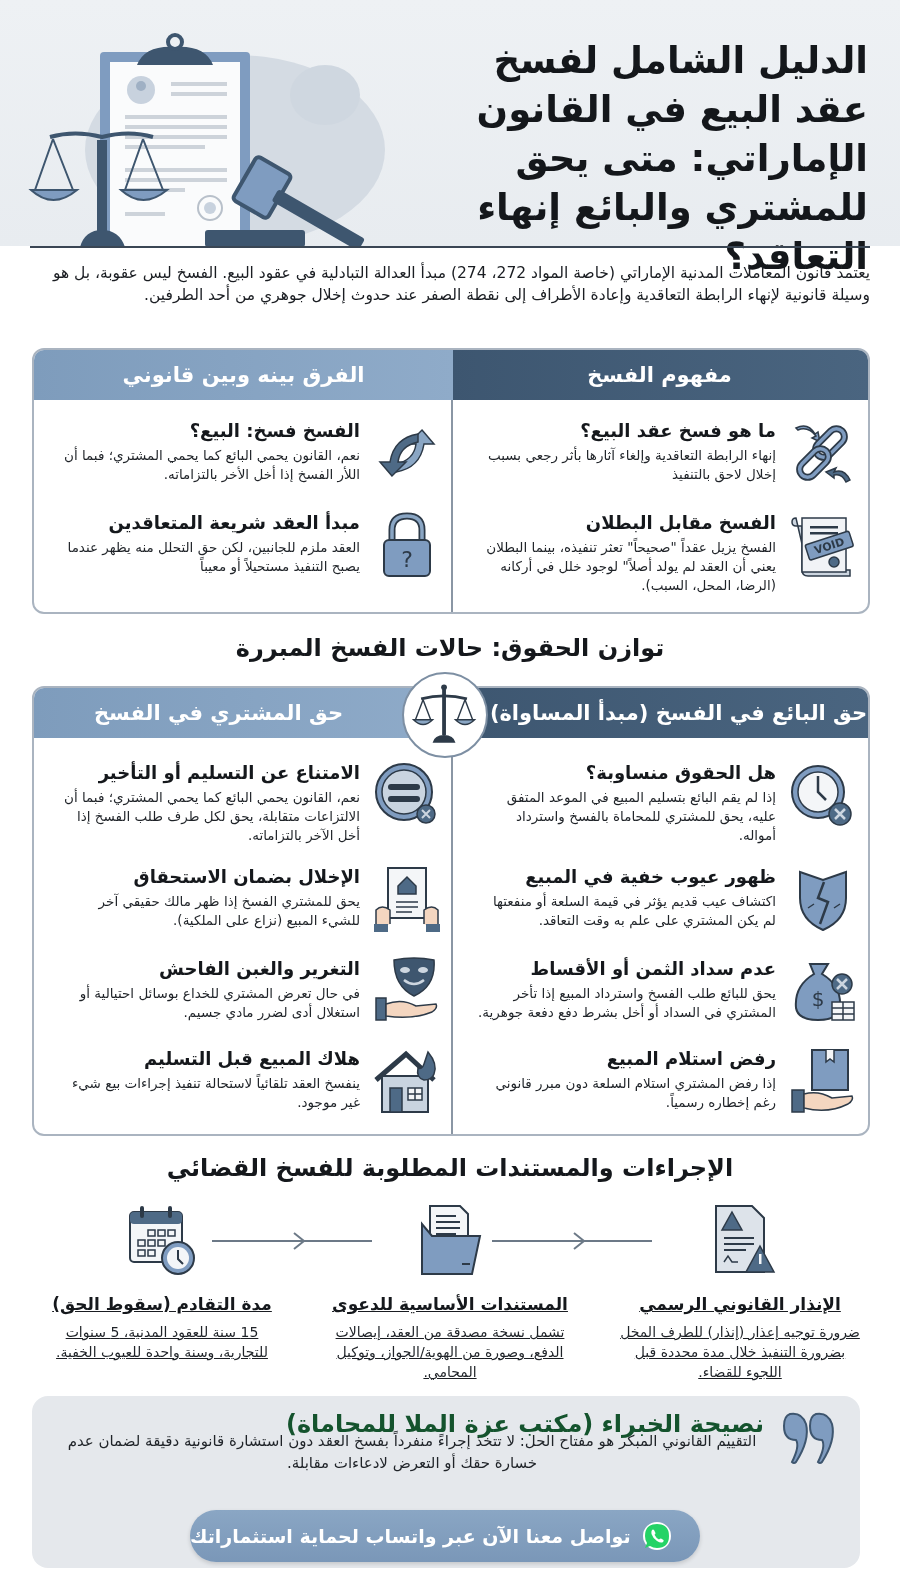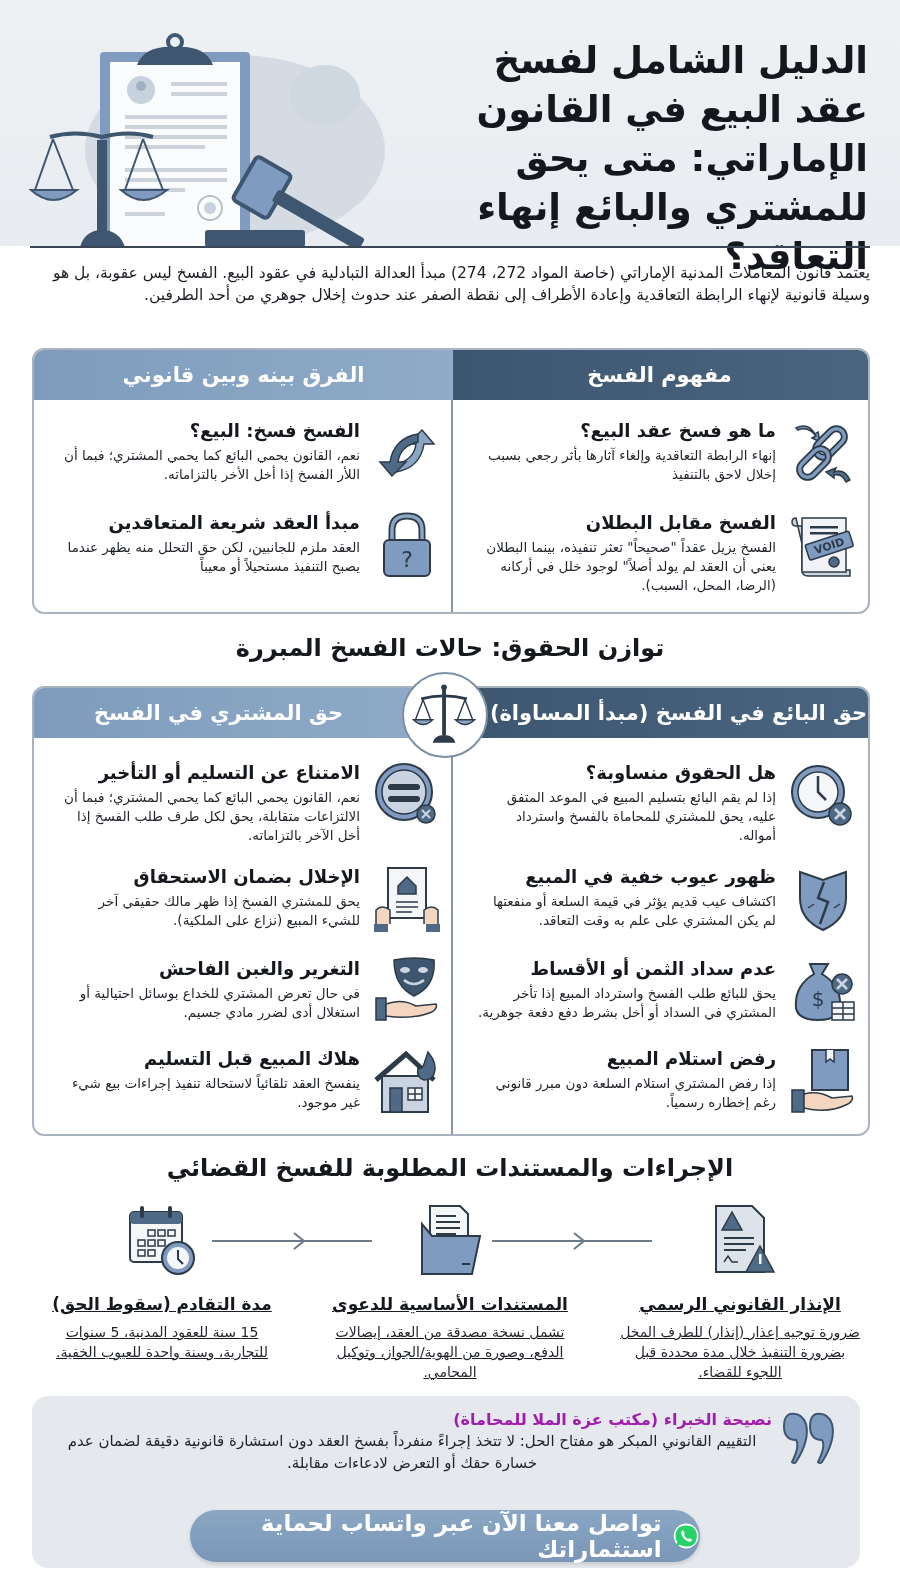--- a/index.html
+++ b/index.html
@@ -51,25 +51,25 @@
   .step { position: absolute; width: 240px; text-align: center; text-decoration: underline; }
   .step .s-icon { width: 76px; height: 76px; margin: 0 auto; }
   .step .s-title { margin-top: 12px; font-size: 17px; font-weight: bold; color: #15181c; }
   .step .s-body { margin-top: 8px; font-size: 14px; line-height: 20px; color: #1f2328; }
   .arrow { position: absolute; height: 2px; background: #6c7987; }
   .arrow svg { position: absolute; left: 80px; top: -9px; }
 
   .advice { position: absolute; left: 32px; top: 1396px; width: 828px; height: 172px;
     background: #e5e8ec; border-radius: 16px; }
   .advice .quote { position: absolute; right: 18px; top: 14px; width: 60px; height: 56px; }
-  .advice .a-title { position: absolute; right: 88px; top: 14px; font-size: 16px; font-weight: bold; color: #a21caf; white-space: nowrap; }
+  .advice .a-title { position: absolute; right: 96px; top: 14px; font-size: 24px; font-weight: bold; color: #14532d; white-space: nowrap; }
   .advice .a-body { position: absolute; right: 88px; top: 34px; width: 720px; font-size: 15px; line-height: 22px; color: #1f2328; text-align: center; }
   .cta { position: absolute; left: 190px; top: 1510px; width: 510px; height: 52px; border-radius: 26px;
     background: linear-gradient(180deg, #8aa6c4 0%, #7a97b8 100%); display: flex; align-items: center; justify-content: flex-end; gap: 10px;
-    color: #ffffff; font-size: 23px; font-weight: bold; cursor: pointer; box-shadow: 0 2px 4px rgba(0,0,0,0.15); }
+    color: #ffffff; font-size: 19px; font-weight: bold; cursor: pointer; box-shadow: 0 2px 4px rgba(0,0,0,0.15); }
   .wa { width: 32px; height: 32px; }
 </style>
 </head>
 <body>
 
 <div class="hero">
   <svg class="hero-illus" viewBox="0 0 370 222">
     <ellipse cx="210" cy="125" rx="150" ry="95" fill="#d4dbe3"></ellipse>
     <ellipse cx="300" cy="70" rx="35" ry="30" fill="#cfd7e0"></ellipse>
     <rect x="75" y="27" width="150" height="195" rx="4" fill="#7f9cc0"></rect>

